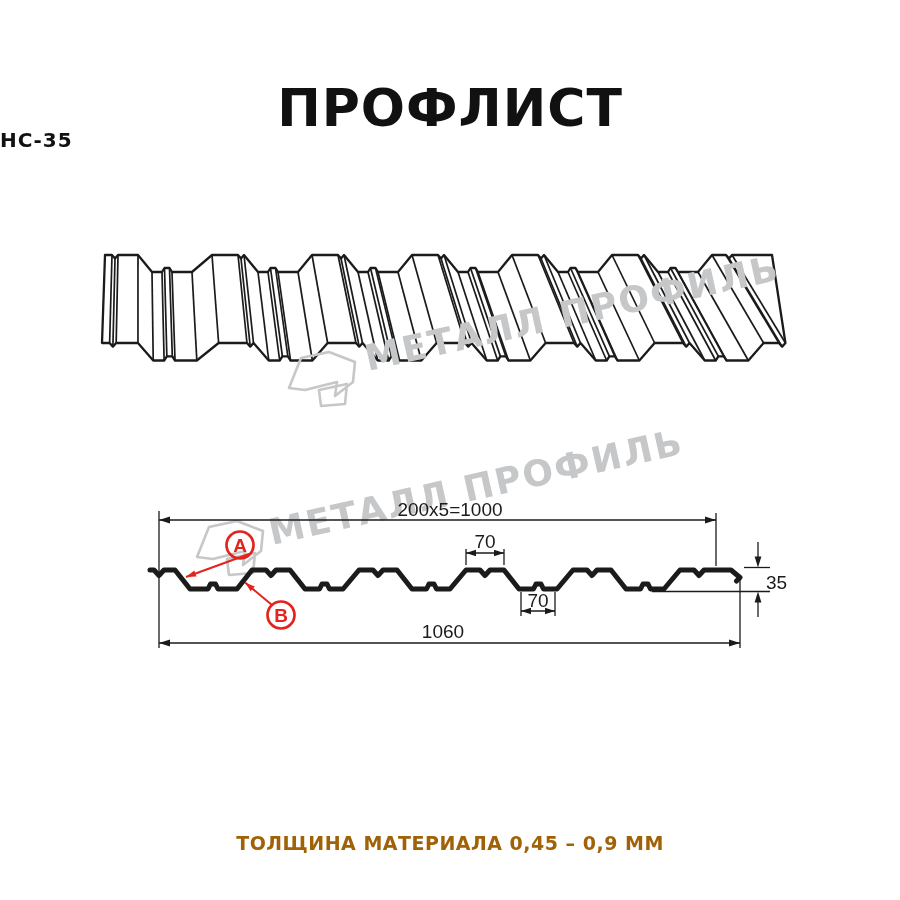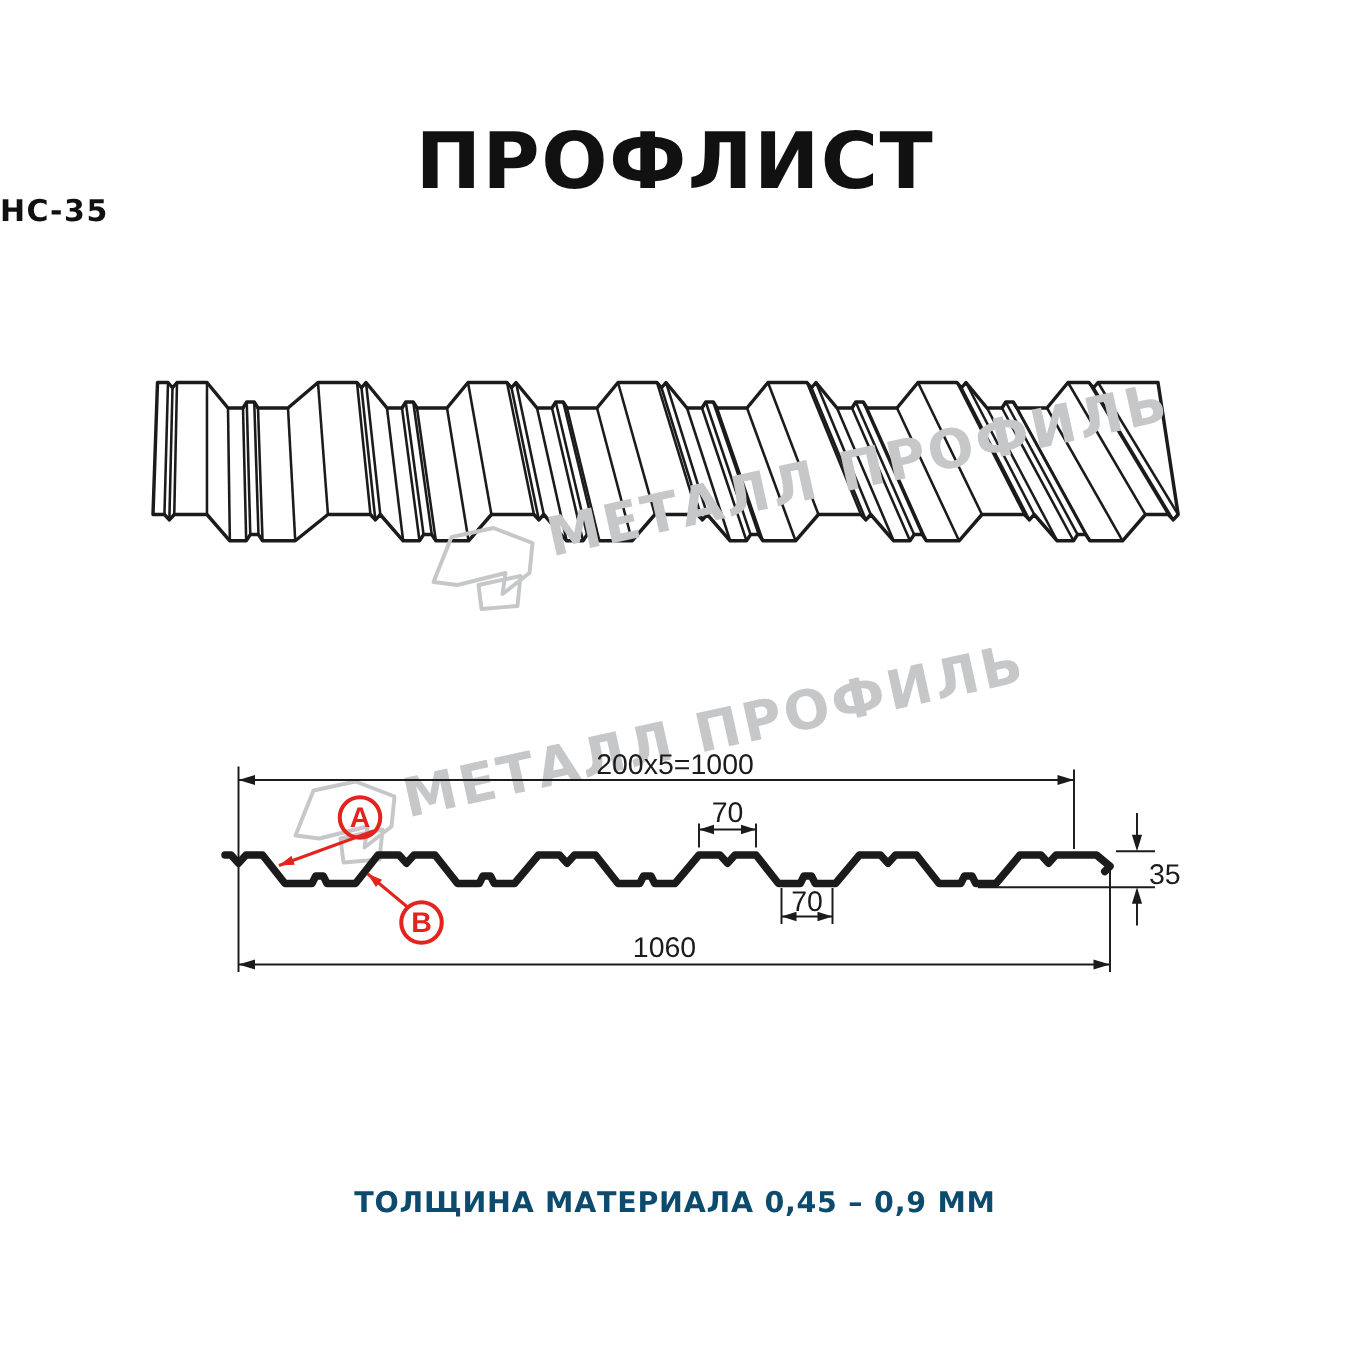--- a/index.html
+++ b/index.html
@@ -4,23 +4,23 @@
 <style>
   html,body{margin:0;padding:0;background:#ffffff;}
   .stage{position:relative;width:900px;height:900px;background:#ffffff;overflow:hidden;
          font-family:"Liberation Sans",sans-serif;}
   .page-title{position:absolute;top:82px;left:0;width:900px;text-align:center;
       font-family:"DejaVu Sans","Liberation Sans",sans-serif;
       font-size:52px;font-weight:700;letter-spacing:1px;color:#111;line-height:1;}
   .page-subtitle{position:absolute;top:130px;left:0;width:900px;
       font-family:"DejaVu Sans","Liberation Sans",sans-serif;
       font-size:20px;font-weight:700;letter-spacing:1px;color:#111;line-height:1;}
-  .page-footer{position:absolute;top:793px;left:0;width:900px;text-align:center;
+  .page-footer{position:absolute;top:834px;left:0;width:900px;text-align:center;
       font-family:"DejaVu Sans","Liberation Sans",sans-serif;
-      font-size:19px;font-weight:700;letter-spacing:0.5px;color:#0c4a6e;line-height:1;}
+      font-size:19px;font-weight:700;letter-spacing:0.5px;color:#a16207;line-height:1;}
   svg{position:absolute;left:0;top:0;}
   text{font-family:"Liberation Sans",sans-serif;}
   .dim-text{font-size:19px;fill:#1b1b1b;}
   .callout-text{font-size:19px;font-weight:700;fill:#e3231d;}
   .wm-text{font-family:"DejaVu Sans","Liberation Sans",sans-serif;
       font-size:36px;font-weight:700;letter-spacing:2px;fill:#c6c7c9;}
 </style>
 </head>
 <body>
 

